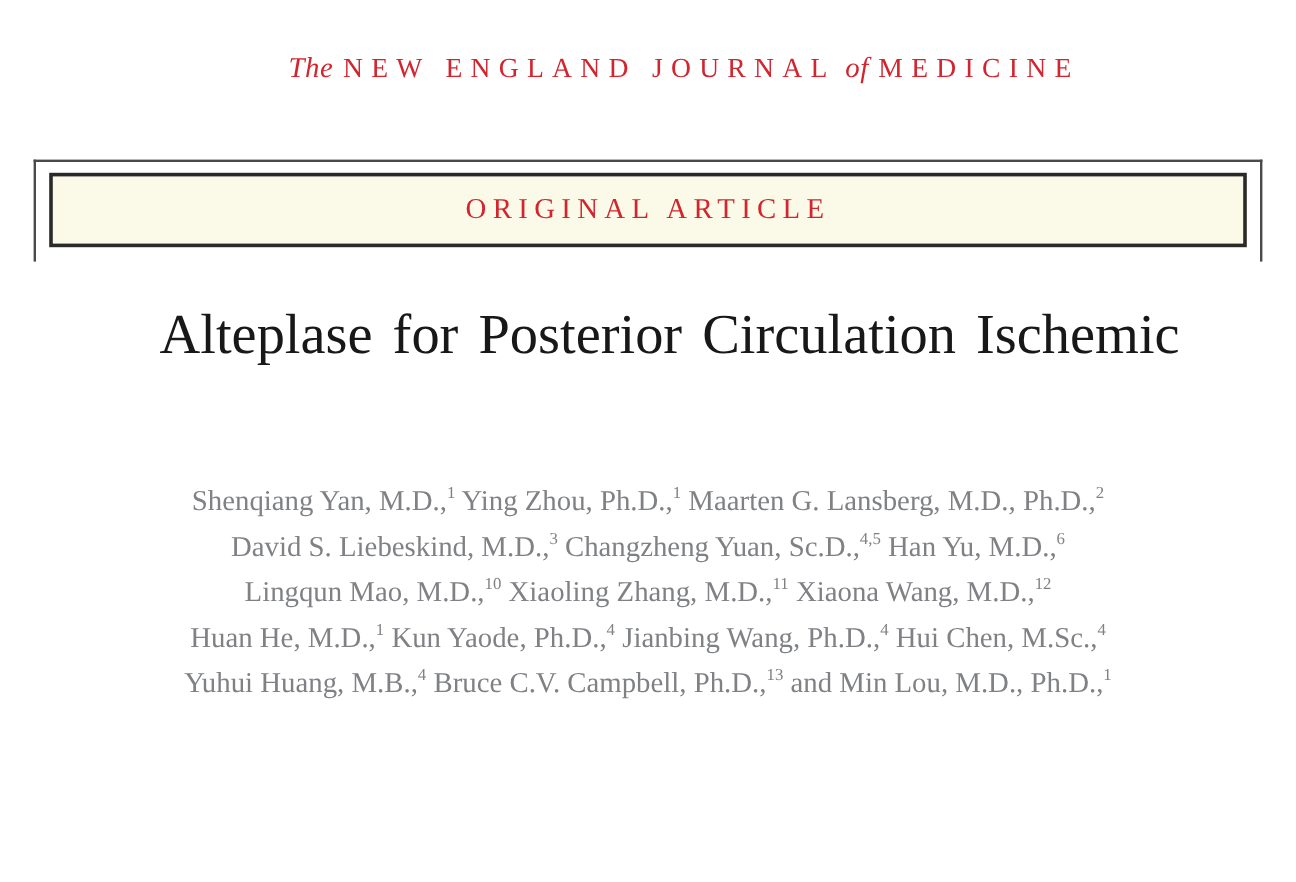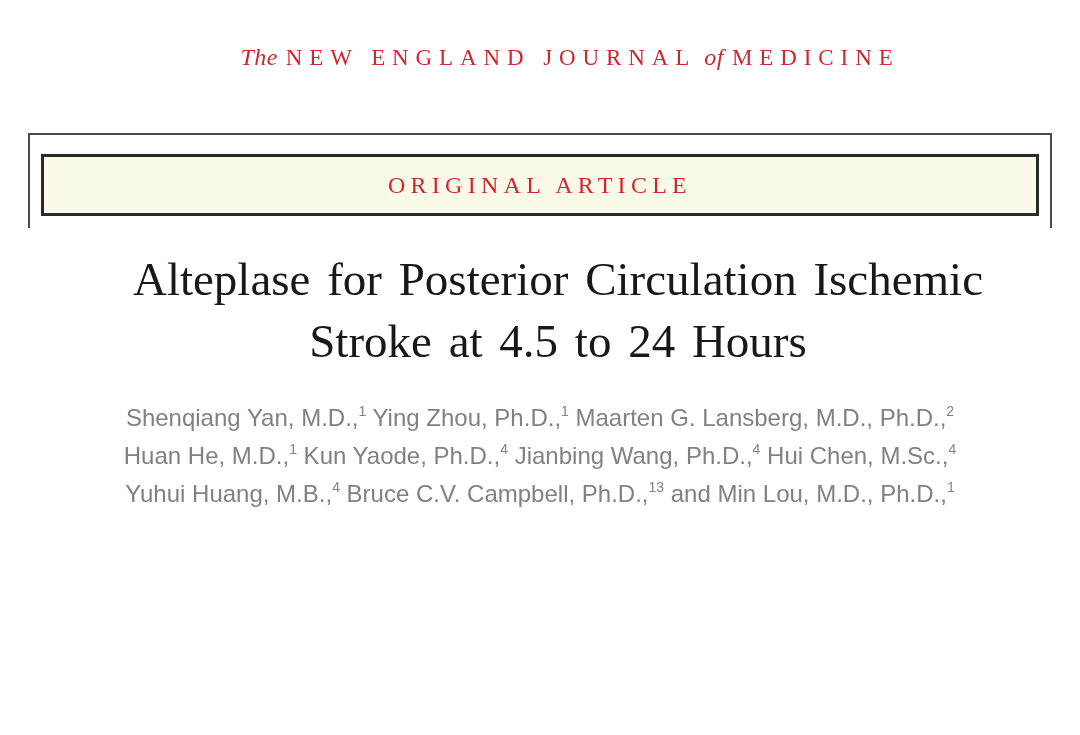--- a/index.html
+++ b/index.html
@@ -29,21 +29,21 @@
     white-space:nowrap;
     margin-left:32px;
   }
   .masthead .caps{letter-spacing:0.30em;margin:0 6px;}
   .masthead .it{font-style:italic;font-size:24px;letter-spacing:0.02em;margin:0 2px;}
   
   .rule-frame{
     position:absolute;left:28px;right:28px;top:133px;
     border:2px solid var(--frame-line);
     border-bottom:none;
-    padding:19px 11px 12px 11px;
+    padding:9px 11px 12px 11px;
   }
   .type-box{
     border:3px solid var(--box-border);
     background:var(--box-bg);
     text-align:center;
     padding:15px 0 14px 0;
   }
   .type-label{
     color:var(--accent-red);
     font-size:24px;
@@ -59,21 +59,21 @@
     font-size:47px;
     line-height:62px;
     color:var(--title-text);
     word-spacing:5px;
   }
   .title-line{display:block;padding-left:36px;}
   
   .authors{
     position:absolute;top:399px;left:0;width:100%;
     text-align:center;
-    font-family:Liberation Sans, sans-serif;
+    font-family:Liberation Serif, serif;
     font-size:24px;
     line-height:38px;
     color:var(--author-text);
   }
   .authors sup{
     font-size:14px;
     line-height:0;
     position:relative;
     top:-1px;
     vertical-align:super;
@@ -89,22 +89,23 @@
   </header>
 
   <div class="rule-frame">
     <div class="type-box">
       <span class="type-label">ORIGINAL ARTICLE</span>
     </div>
   </div>
 
   <h1 class="title">
     <span class="title-line">Alteplase for Posterior Circulation Ischemic</span>
-    <span class="title-line">Stroke at 4.5 to 24 Hours</span>
   </h1>
 
   <div class="authors">
       <div class="author-line"><span>Shenqiang Yan, M.D.,</span><sup>1</sup><span> Ying Zhou, Ph.D.,</span><sup>1</sup><span> Maarten G. Lansberg, M.D., Ph.D.,</span><sup>2</sup></div>
+      <div class="author-line"><span>David S. Liebeskind, M.D.,</span><sup>3</sup><span> Changzheng Yuan, Sc.D.,</span><sup>4,5</sup><span> Han Yu, M.D.,</span><sup>6</sup></div>
+      <div class="author-line"><span>Lingqun Mao, M.D.,</span><sup>10</sup><span> Xiaoling Zhang, M.D.,</span><sup>11</sup><span> Xiaona Wang, M.D.,</span><sup>12</sup></div>
       <div class="author-line"><span>Huan He, M.D.,</span><sup>1</sup><span> Kun Yaode, Ph.D.,</span><sup>4</sup><span> Jianbing Wang, Ph.D.,</span><sup>4</sup><span> Hui Chen, M.Sc.,</span><sup>4</sup></div>
       <div class="author-line"><span>Yuhui Huang, M.B.,</span><sup>4</sup><span> Bruce C.V. Campbell, Ph.D.,</span><sup>13</sup><span> and Min Lou, M.D., Ph.D.,</span><sup>1</sup></div>
     </div>
 
 </div>
 
 </body></html>

